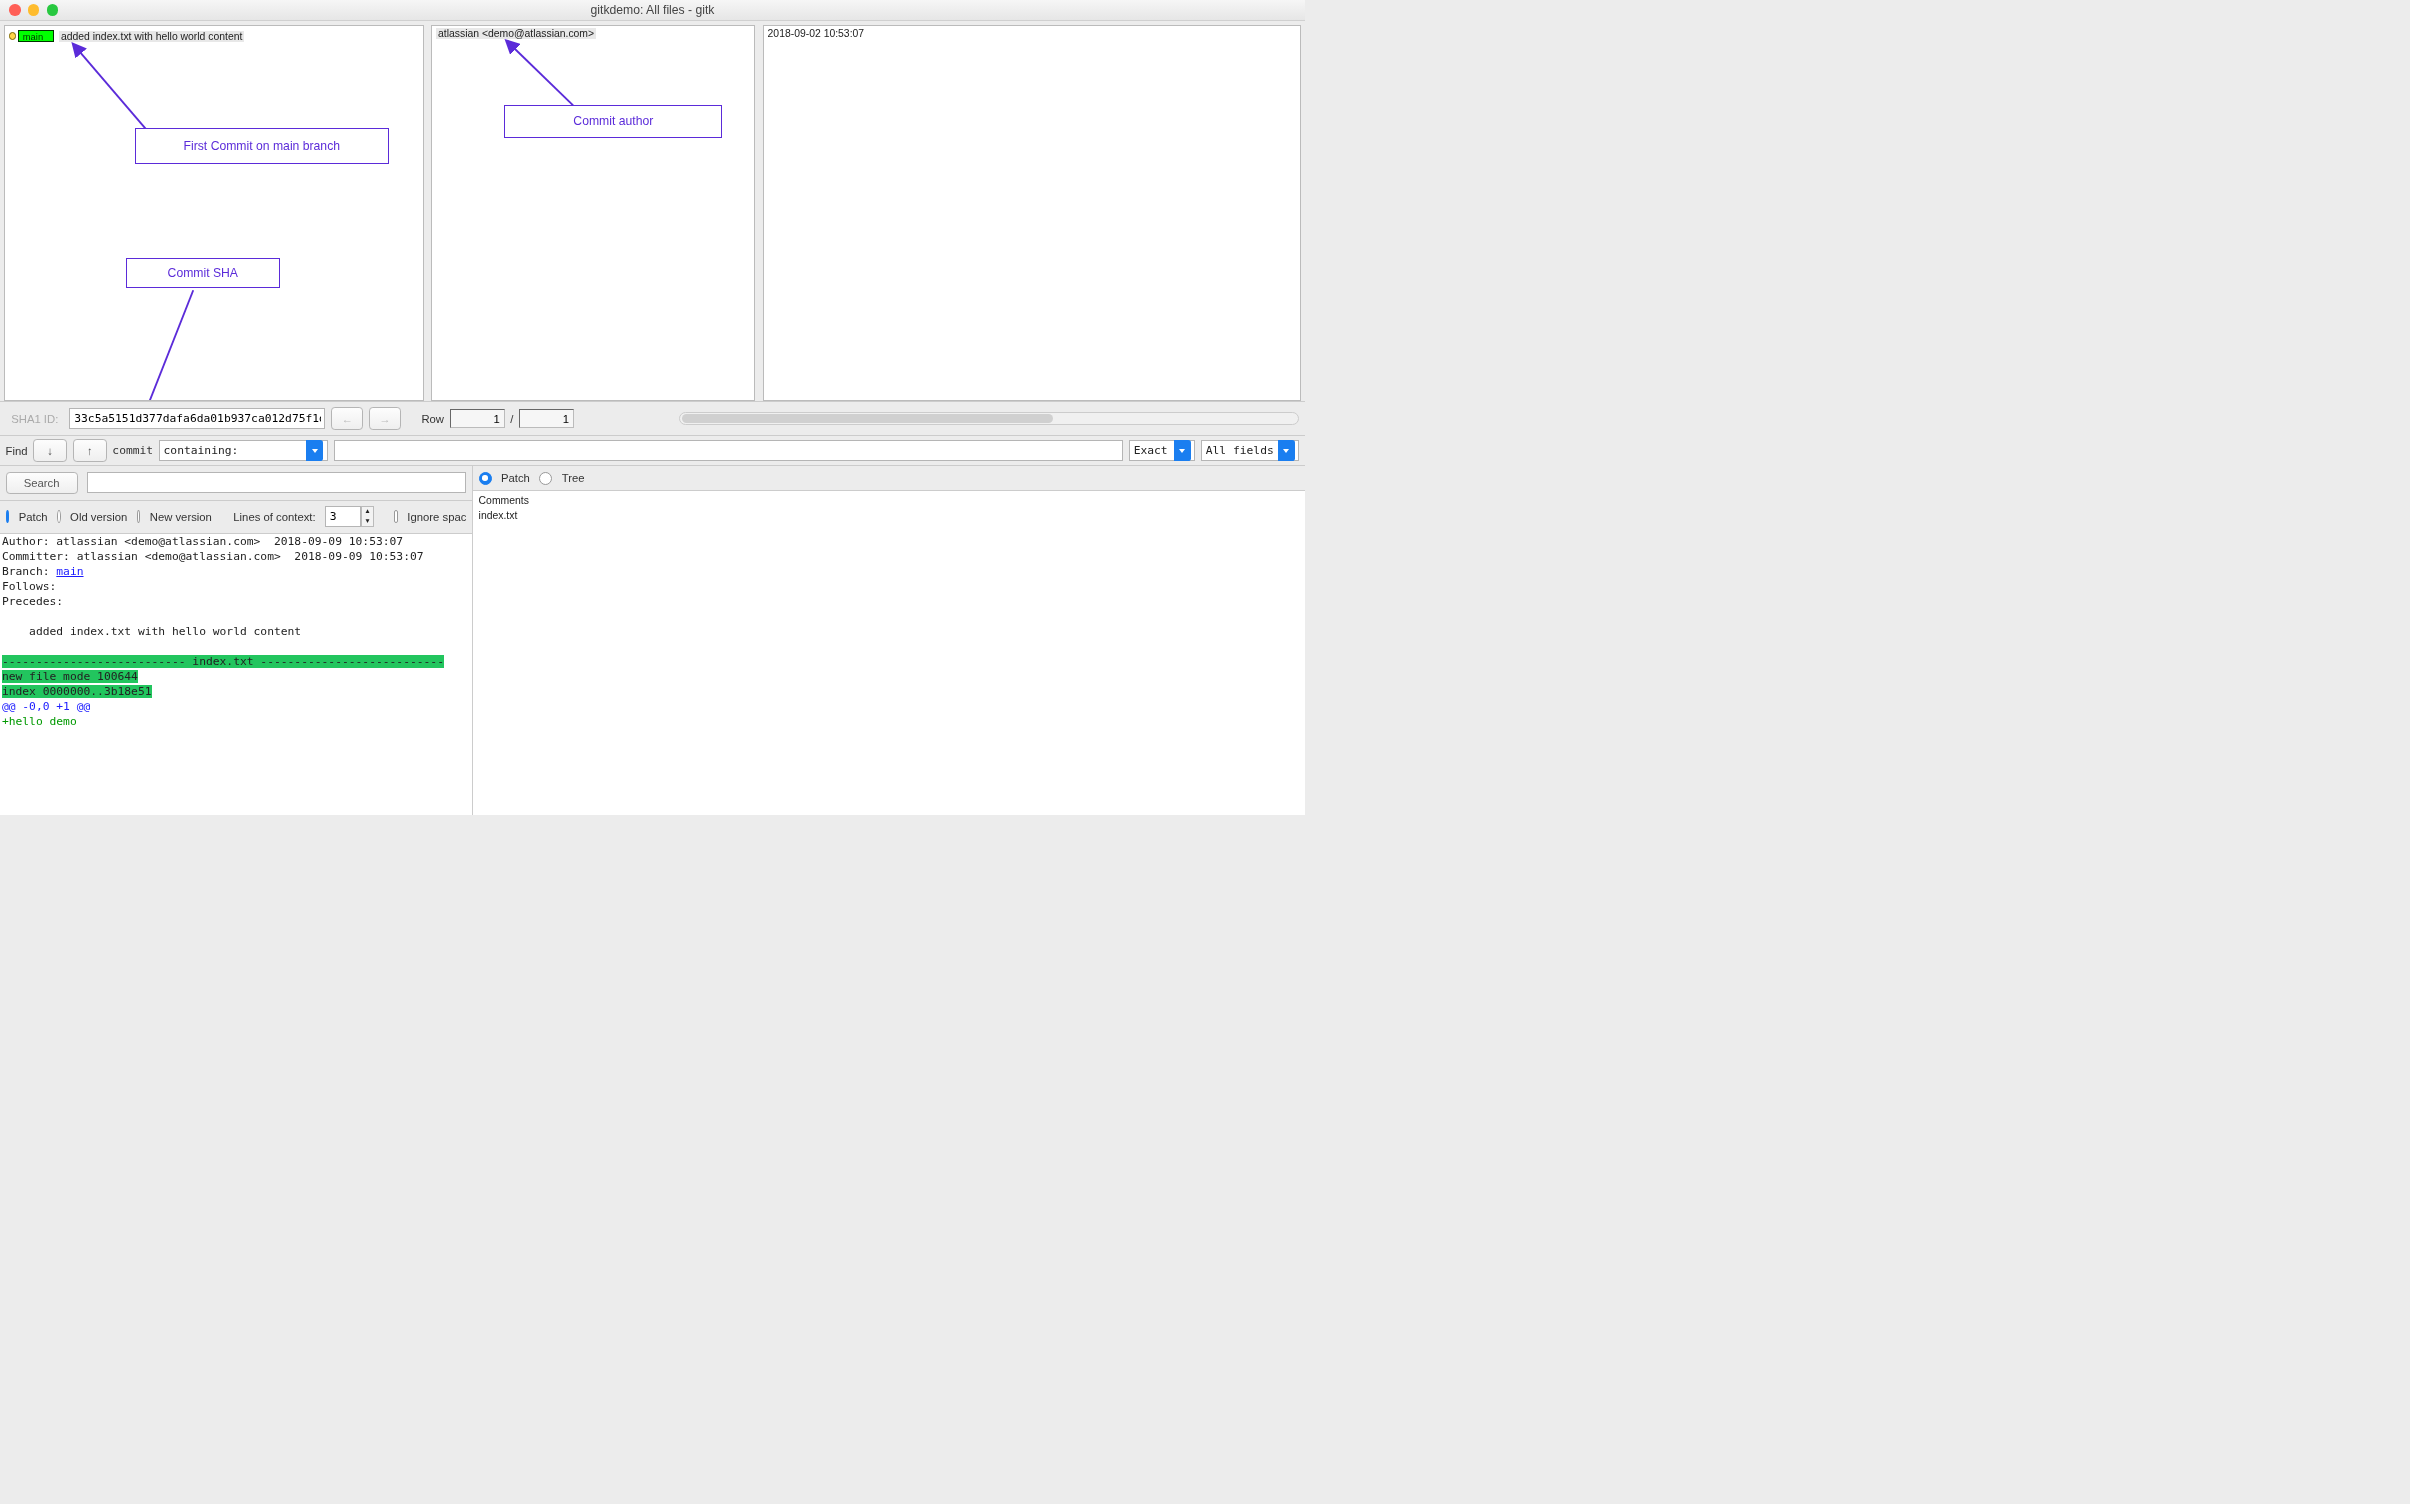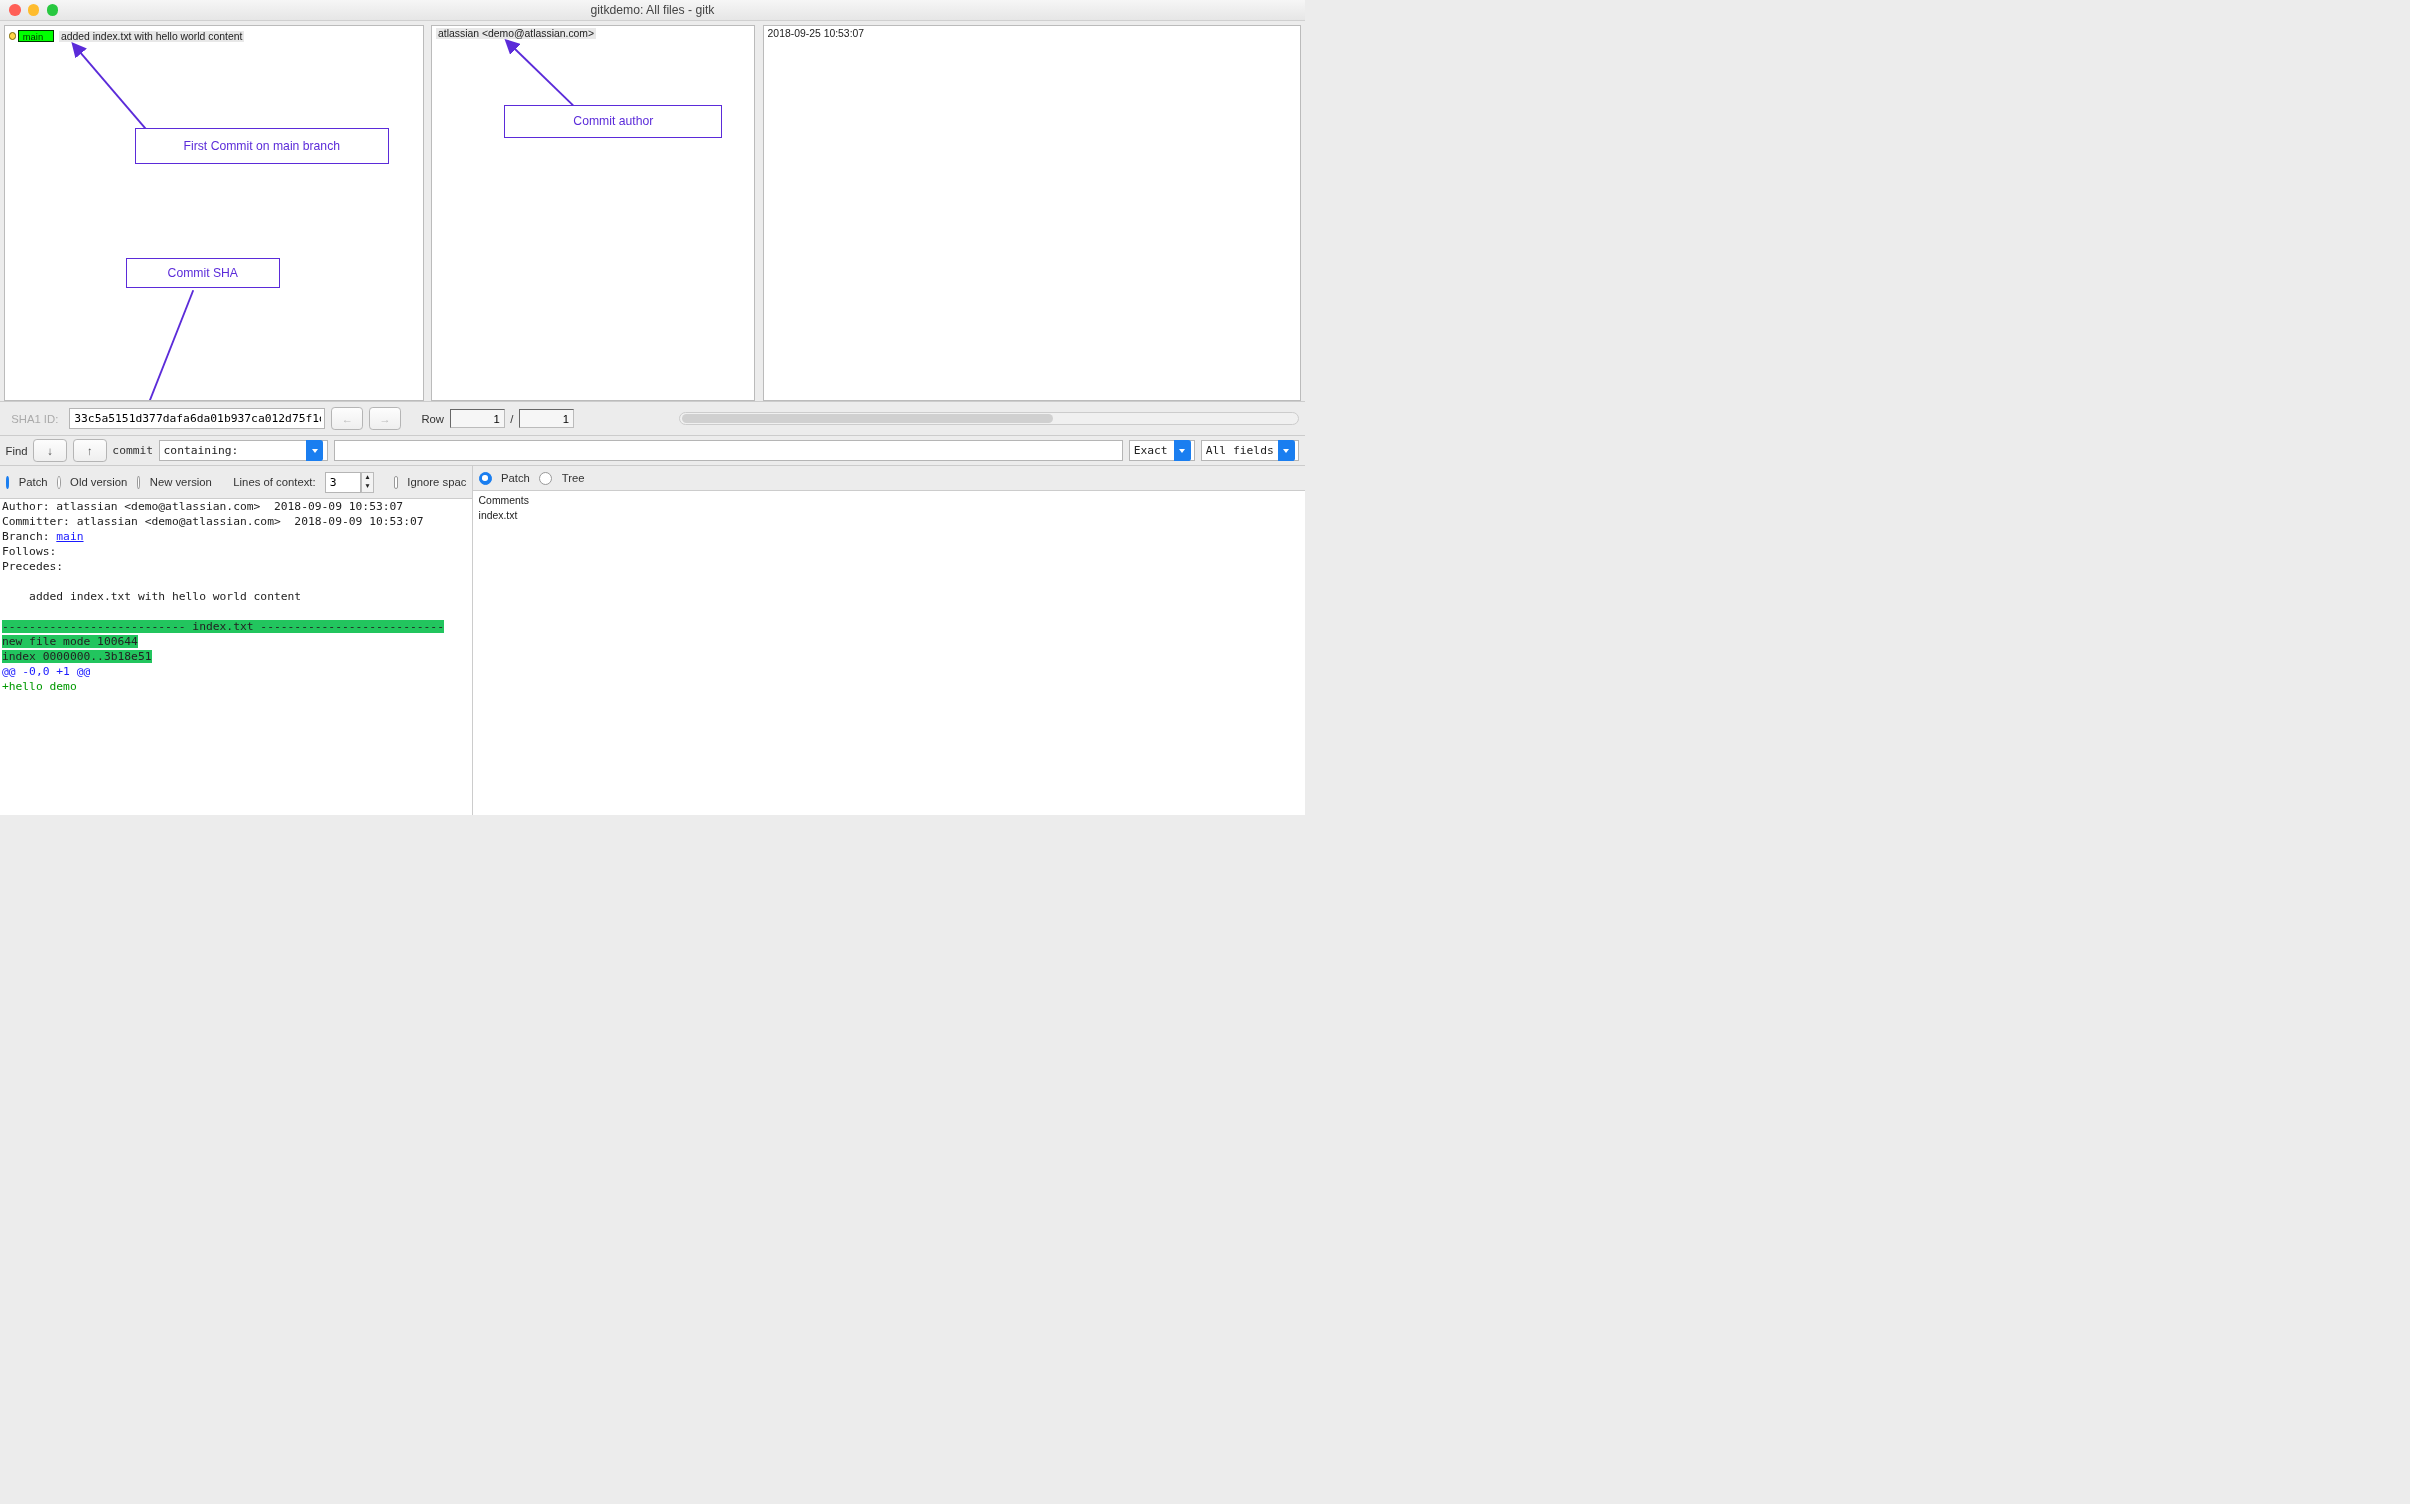--- a/index.html
+++ b/index.html
@@ -157,21 +157,21 @@
           <marker id="ah3" markerWidth="8" markerHeight="8" refX="2" refY="4" orient="auto">
             <path d="M0,0 L8,4 L0,8 Z" fill="#5b2bd9"></path>
           </marker>
         </defs>
       <line x1="70" y1="66" x2="6" y2="4" stroke="#5b2bd9" stroke-width="2" marker-end="url(#ah3)"></line>
     </svg>
     <div class="callout-box" style="left:72px;top:79px;width:218px;height:33px;">Commit author</div>
   </div>
 
   <div class="pane pane3">
-    <div class="pane-text">2018-09-25 10:53:07</div>
+    <div class="pane-text">2018-09-02 10:53:07</div>
   </div>
 </div>
 
 <div class="toolbar" style="height:34px;">
   <span class="sha-label">SHA1 ID:</span>
   <input class="input" style="width: 256px; font-family: monospace;" value="33c5a5151d377dafa6da01b937ca012d75f1df05">
   <button class="btn disabled">←</button>
   <button class="btn disabled">→</button>
   <span style="width:9.4px;"></span>
   <span class="label">Row</span>
@@ -199,20 +199,24 @@
     <span class="sel-caret"></span>
   </span>
   <span class="select">
     <span style="width:70px;">All fields</span>
     <span class="sel-caret"></span>
   </span>
 </div>
 
 <div class="lower">
   <div class="left-col">
+    <div class="opts-row">
+      <button class="btn" style="width:72px;">Search</button>
+      <input class="input" style="flex: 1 1 0%;">
+    </div>
     <div class="opts-row">
       <span class="radio checked"></span>
       <span class="label">Patch</span>
       <span class="radio"></span>
       <span class="label">Old version</span>
       <span class="radio"></span>
       <span class="label">New version</span>
       <span style="width:17px;"></span>
       <span class="label">Lines of context:</span>
       <span class="spin">

